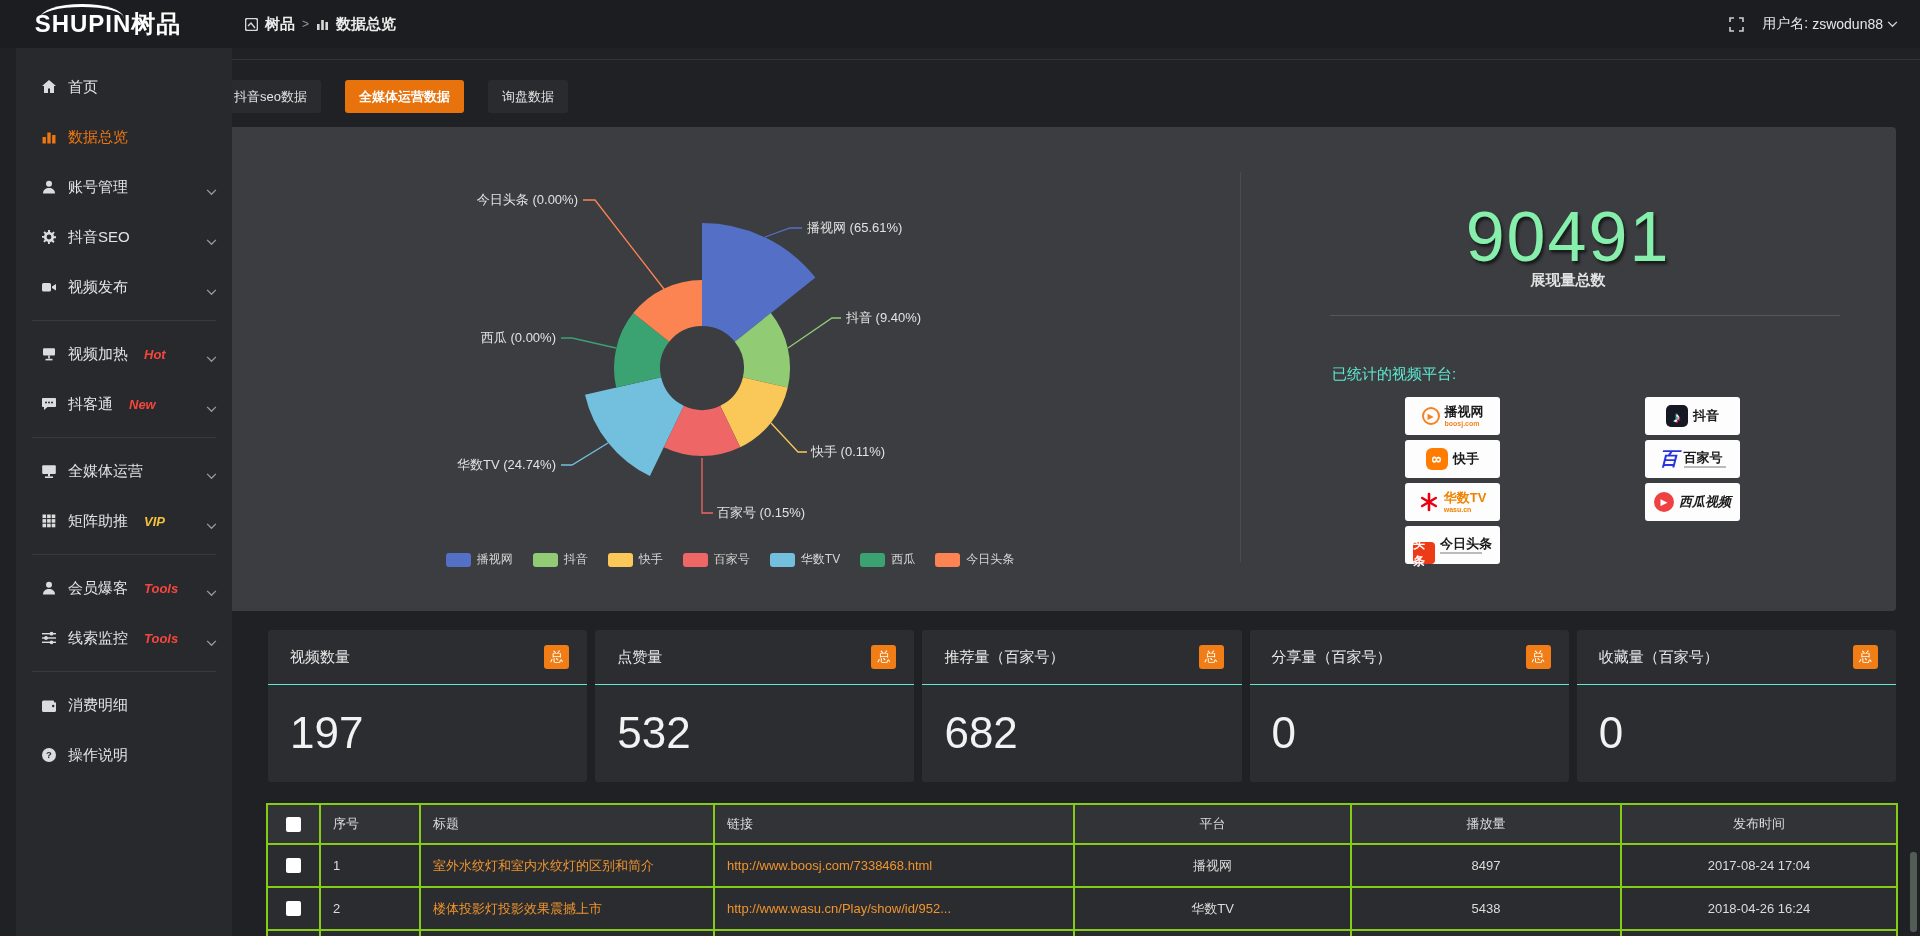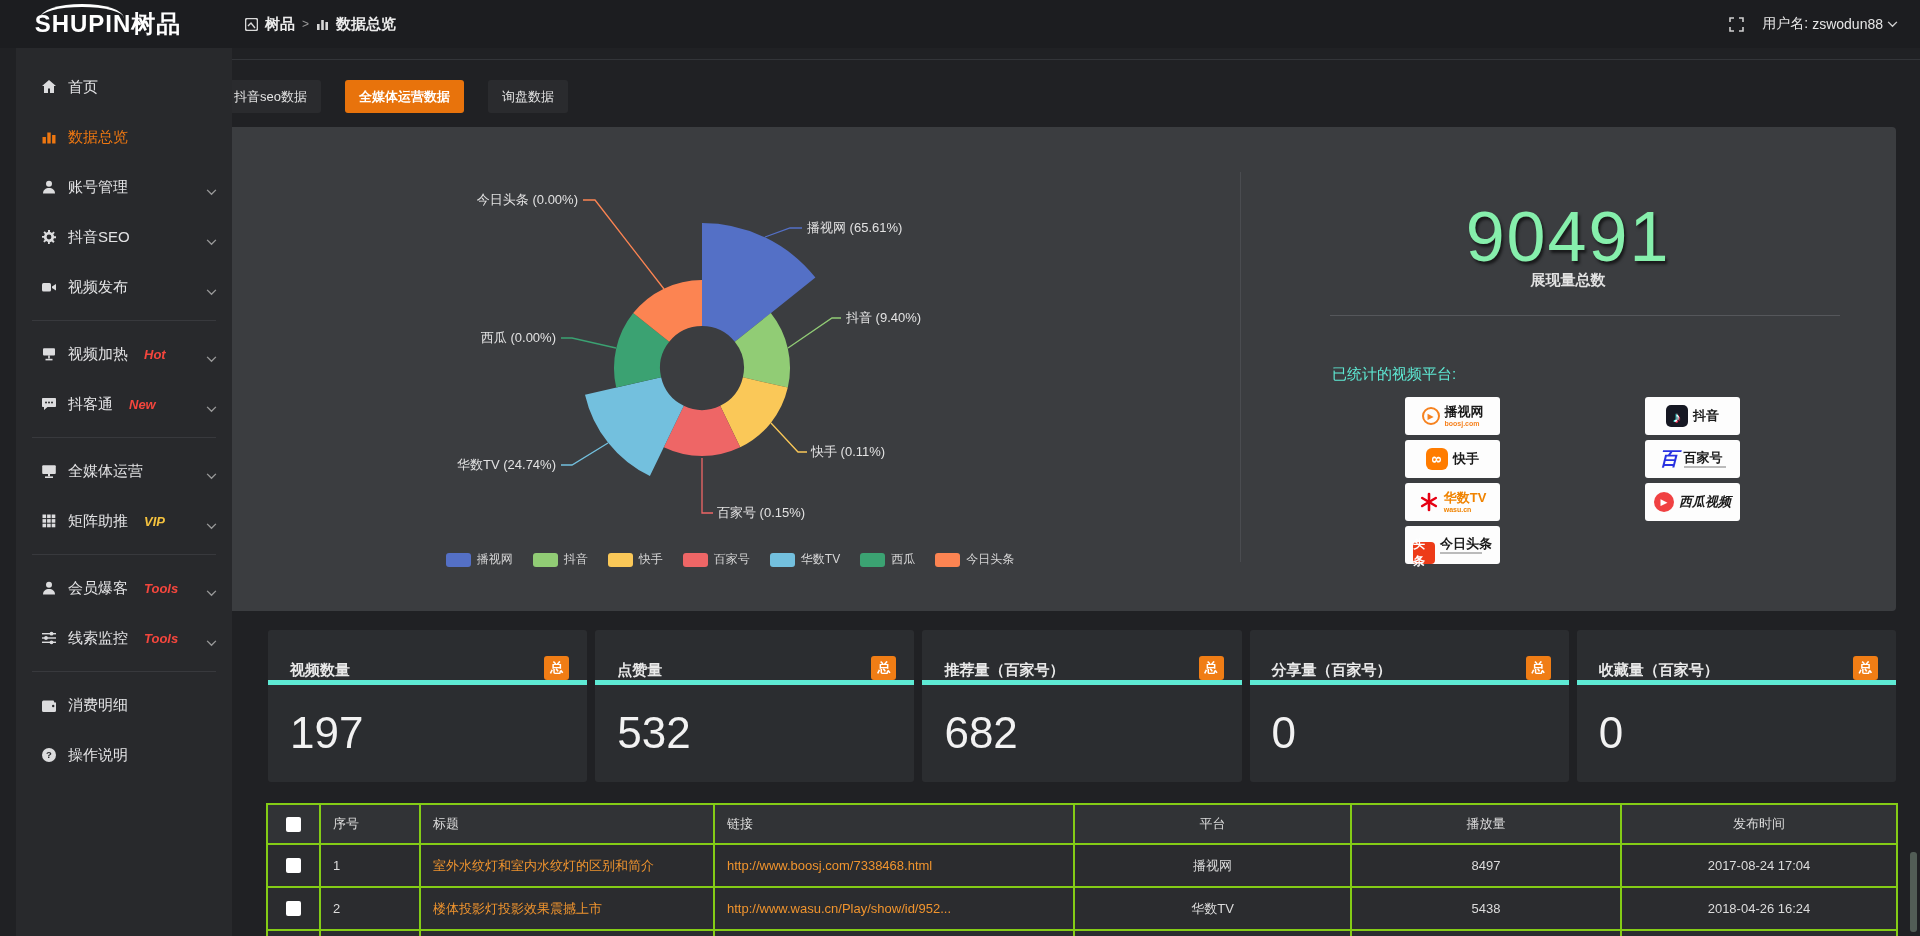--- a/index.html
+++ b/index.html
@@ -72,21 +72,21 @@
   .ic-xigua { width:20px; height:20px; background:#f04142; border-radius:50%; color:#fff; font-size:9px; display:flex; align-items:center; justify-content:center; }
   .ic-toutiao { width:22px; height:22px; background:#ed3b18; border-radius:4px; color:#fff; font-size:12px; font-weight:bold; display:flex; align-items:center; justify-content:center;margin-top:16px; }
   .wasu-name { color:#f08300 !important; }
   .wasu-sub { color:#f08300; }
   .boosj-sub { color:#f6821f; }
   .xigua-name { font-style:italic; }
 
   
   .cards { position:absolute; left:52px; top:582px; width:1628px; display:flex; gap:8px; }
   .card { flex:1; height:152px; background:#2b2d30; border-radius:3px; position:relative; }
-  .card-head { height:55px; display:flex; align-items:flex-end; justify-content:space-between; padding:0 18px 0 22px; border-bottom:5px solid #5eead4;font-weight:bold; }
+  .card-head { height:55px; display:flex; align-items:center; justify-content:space-between; padding:0 18px 0 22px; border-bottom:1px solid #5eead4; }
   .card-title { color:#e9e9e9; font-size:15px; }
   .card-badge { background:#f07d15; color:#fff; font-size:13px; padding:3px 6px; border-radius:3px; cursor:pointer; }
   .card-value { position:absolute; left:22px; top:78px; color:#f2f2f2; font-size:44px; }
 
   
   .tbl-wrap { position:absolute; left:50px; top:755px; width:1630px; }
   table { border-collapse:collapse; table-layout:fixed; width:1630px; }
   th, td { border:2px solid #84cc16; font-weight:normal; font-size:13px; color:#dcdcdc; overflow:hidden; white-space:nowrap; }
   thead th { background:#313336; height:40px; text-align:left; padding-left:12px; }
   tbody td { background:#2b2c2f; height:43px; padding-left:12px; }

